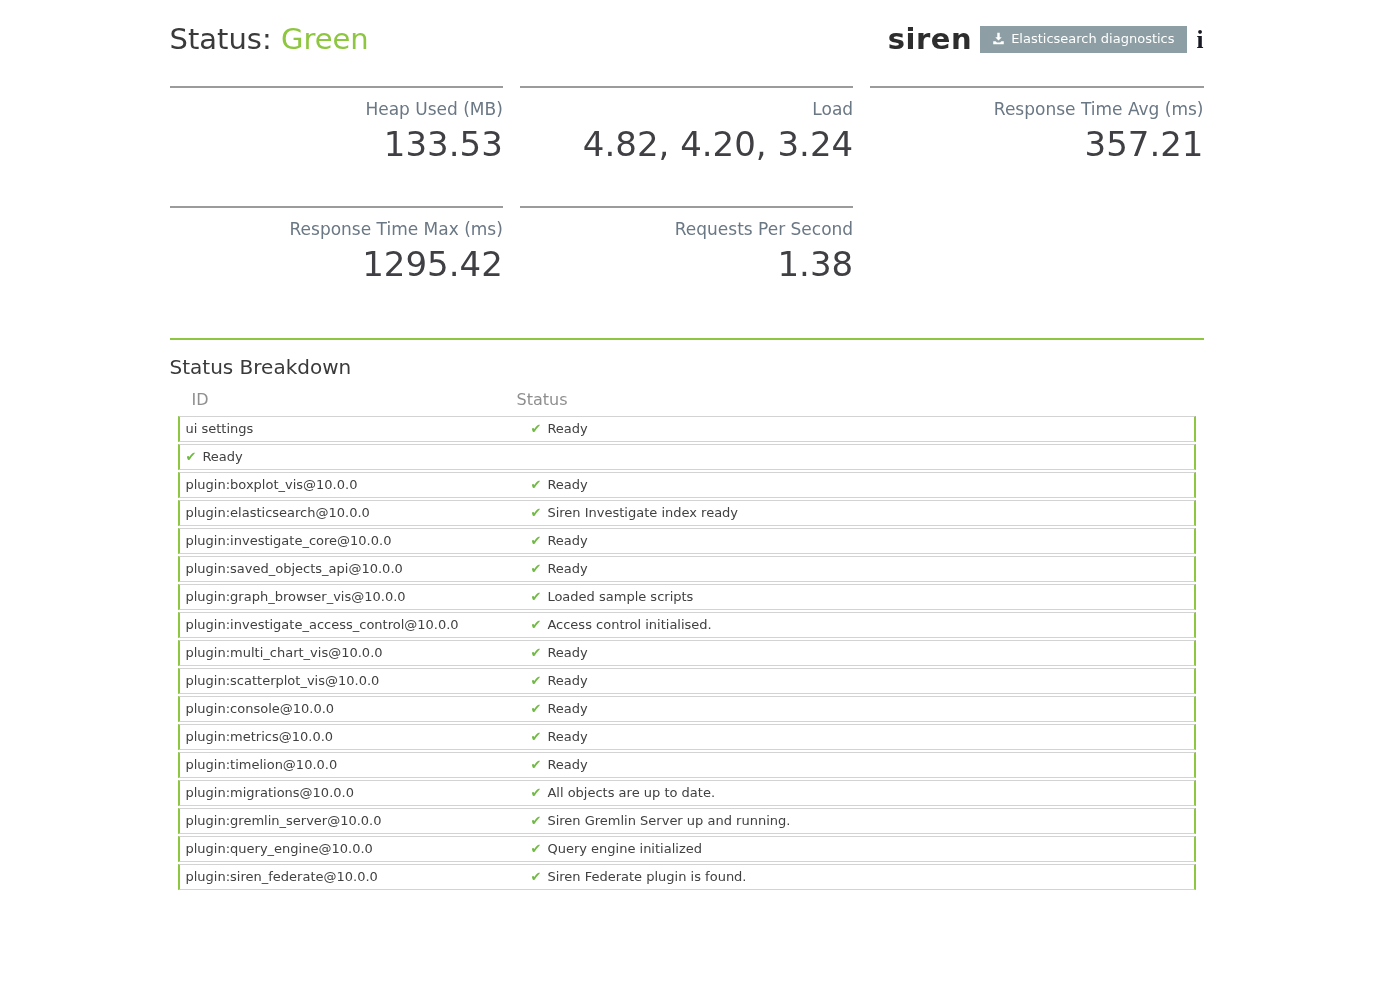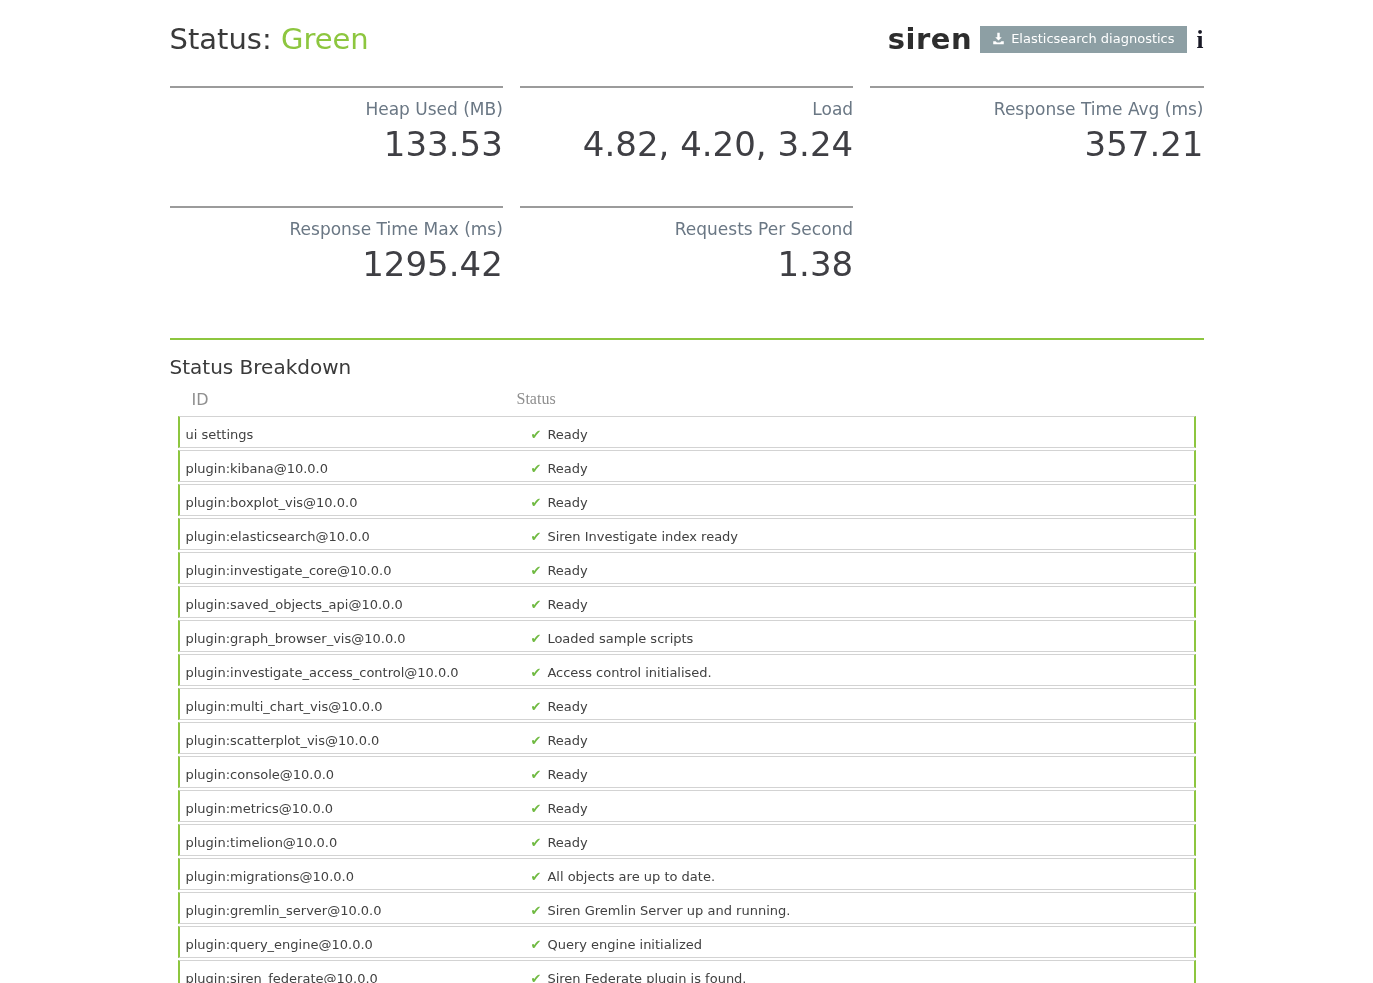--- a/index.html
+++ b/index.html
@@ -55,28 +55,28 @@
   .metrics{display:grid;grid-template-columns:repeat(3,1fr);column-gap:17px;row-gap:20px;}
   .metric{border-top:2px solid var(--card-border);height:100px;text-align:right;padding-top:8px;}
   .metric-label{font-size:17px;line-height:26px;color:var(--label);font-weight:400;}
   .metric-value{font-size:34px;line-height:44px;color:var(--value);font-weight:400;}
 
   
   .divider{border:none;border-top:2px solid var(--green);margin:32px 0 0;}
   .breakdown-title{font-size:20px;font-weight:400;color:var(--dark);margin:15px 0 11px;}
   .thead{display:flex;margin:0 8px 7px;font-size:16px;color:var(--muted);}
   .th-id{width:339px;padding-left:14px;flex-shrink:0;}
-  .th-status{flex:1;font-family:Liberation Serif, serif;}
+  .th-status{flex:1;}
   .tbody{margin:0 8px;}
   .srow{
     display:flex;align-items:center;
     border:1px solid var(--row-border);
     border-left:2px solid var(--green);
     border-right:2px solid var(--green);
-    padding:9px 8px 3px 6px;
+    padding:3px 8px 3px 6px;
     margin-bottom:2px;
     font-size:13px;line-height:18px;color:#414141;
     background:#ffffff;
     justify-content:flex-end;
   }
   .cell-id{width:345px;flex-shrink:0;}
   .cell-status{flex:1;display:flex;align-items:center;}
   .check{color:var(--check-green);font-size:13px;margin-right:6px;}
 </style>
 </head>
@@ -140,21 +140,20 @@
     <div class="tbody" id="rows">
   <div class="srow">
     <div class="cell-id">ui settings</div>
     <div class="cell-status">
       <span class="check">✔</span>
       <span>Ready</span>
     </div>
   </div>
 
   <div class="srow">
-    <div class="cell-id">plugin:kibana@10.0.0</div>
     <div class="cell-status">
       <span class="check">✔</span>
       <span>Ready</span>
     </div>
   </div>
 
   <div class="srow">
     <div class="cell-id">plugin:boxplot_vis@10.0.0</div>
     <div class="cell-status">
       <span class="check">✔</span>

